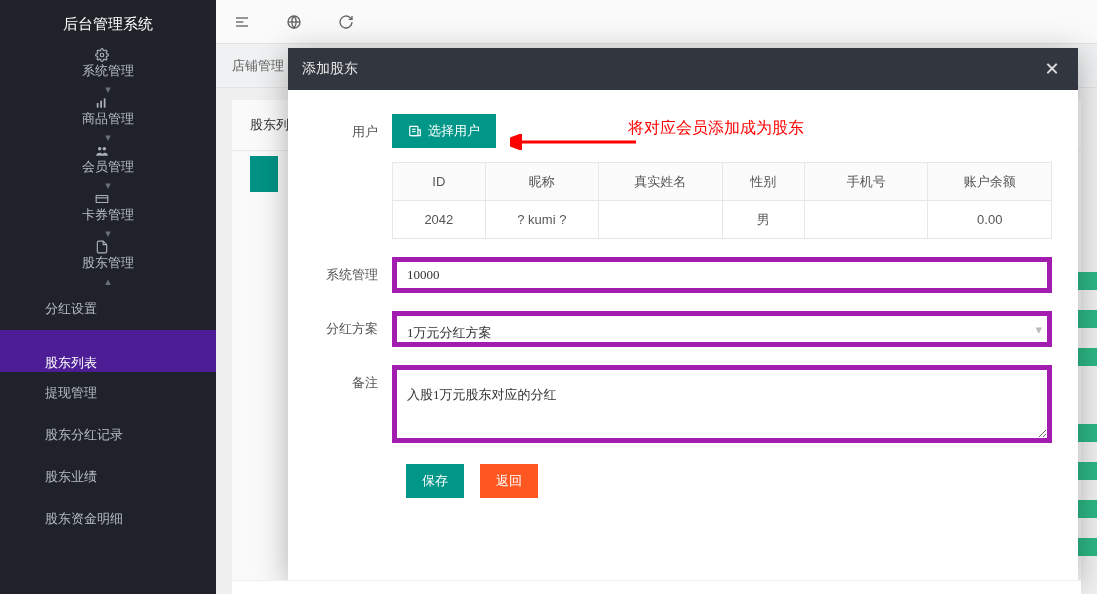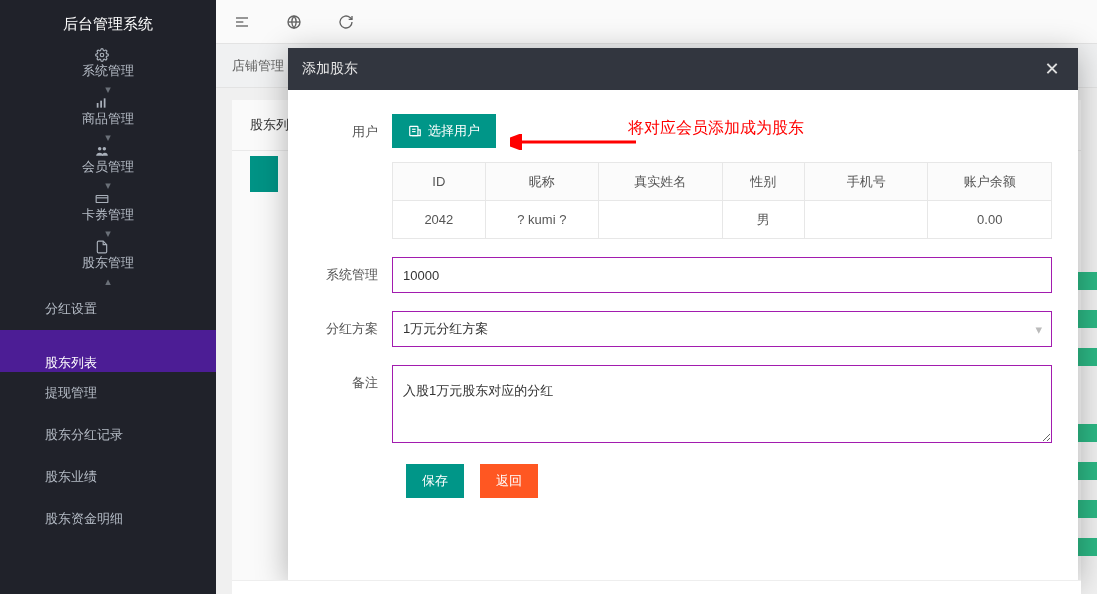--- a/index.html
+++ b/index.html
@@ -182,24 +182,24 @@
       text-align: center;
       font-size: 13px;
       font-weight: normal;
       color: #555;
       background: #fff;
     }
     .user-table th { background: #fbfbfb; }
 
     .text-input, .select-input, .textarea-input {
       width: 100%;
-      border: 1px solid #a21caf;
+      border: 5px solid #a21caf;
       font-size: 13px;
       color: #333;
-      font-family: Liberation Sans, sans-serif;
+      font-family: Liberation Serif, serif;
     }
     .text-input { height: 36px; padding: 0 10px; }
     .select-wrap { position: relative; }
     .select-input { height: 36px; padding: 0 10px; cursor: pointer; background:#fff; line-height:34px;}
     .select-caret {
       position: absolute; right: 10px; top: 50%; transform: translateY(-50%);
       color: #bbb; pointer-events: none;
     }
     .textarea-input { height: 78px; padding: 16px 10px; resize: both; }
 

